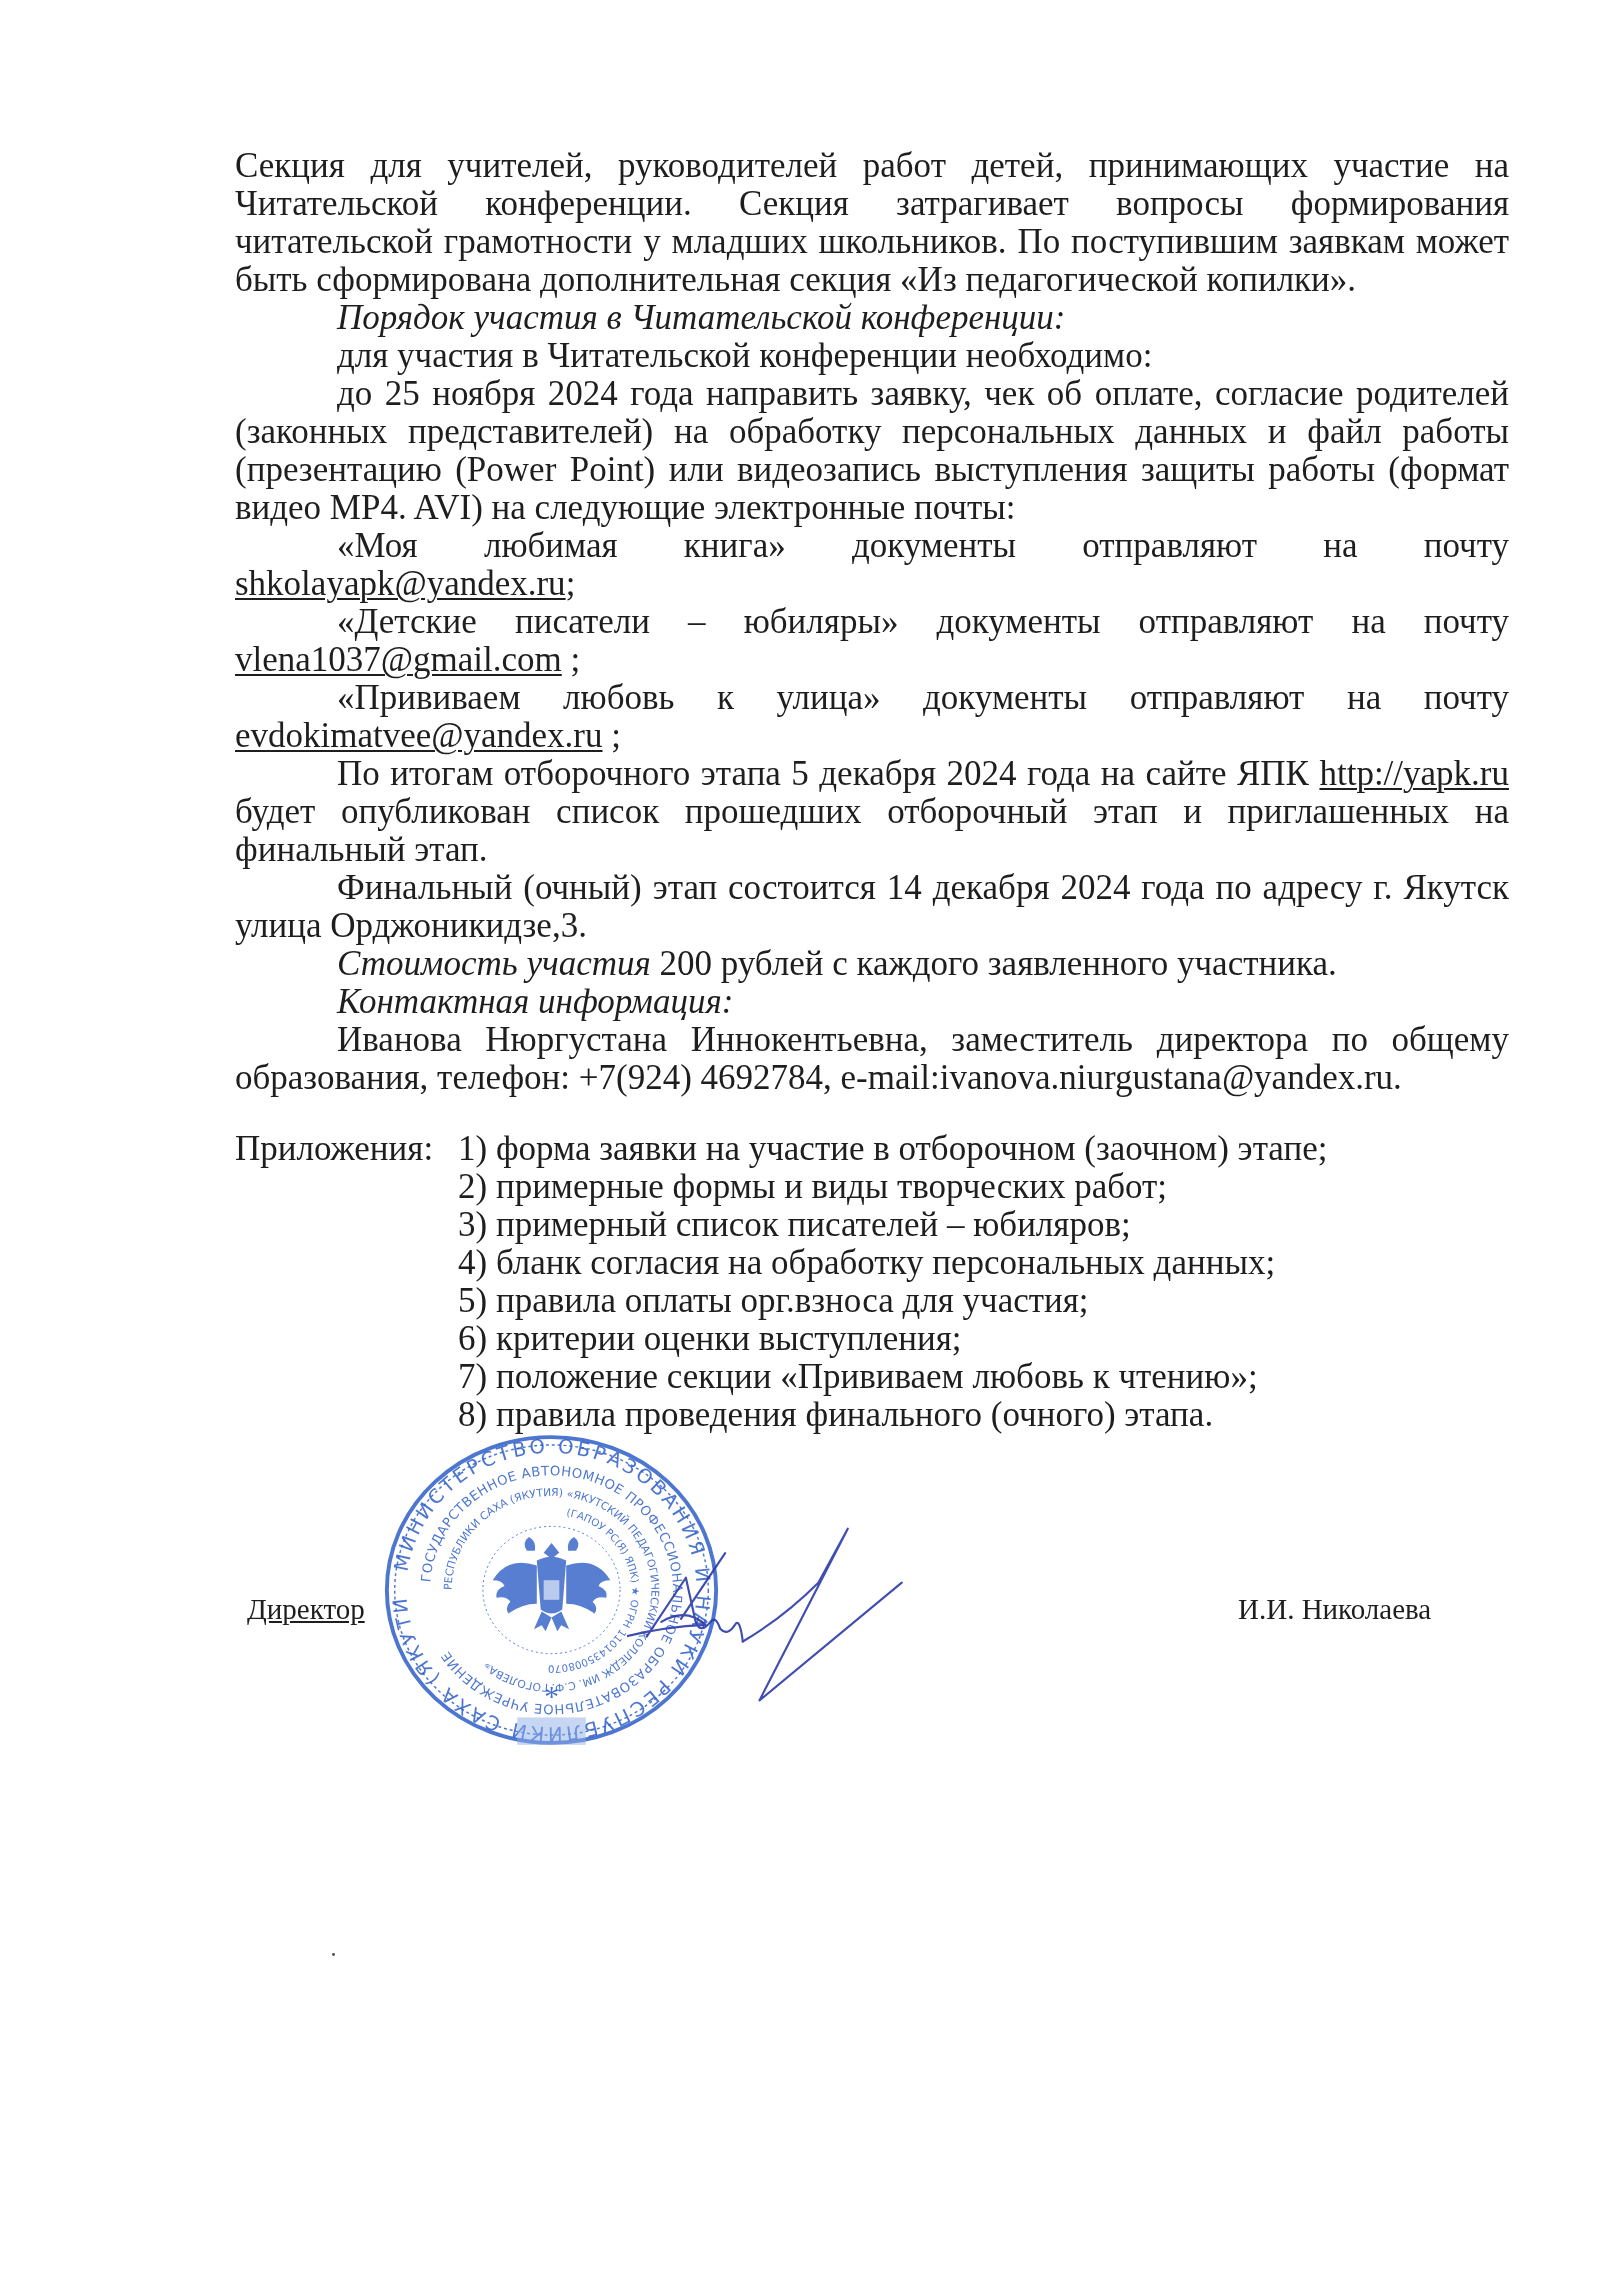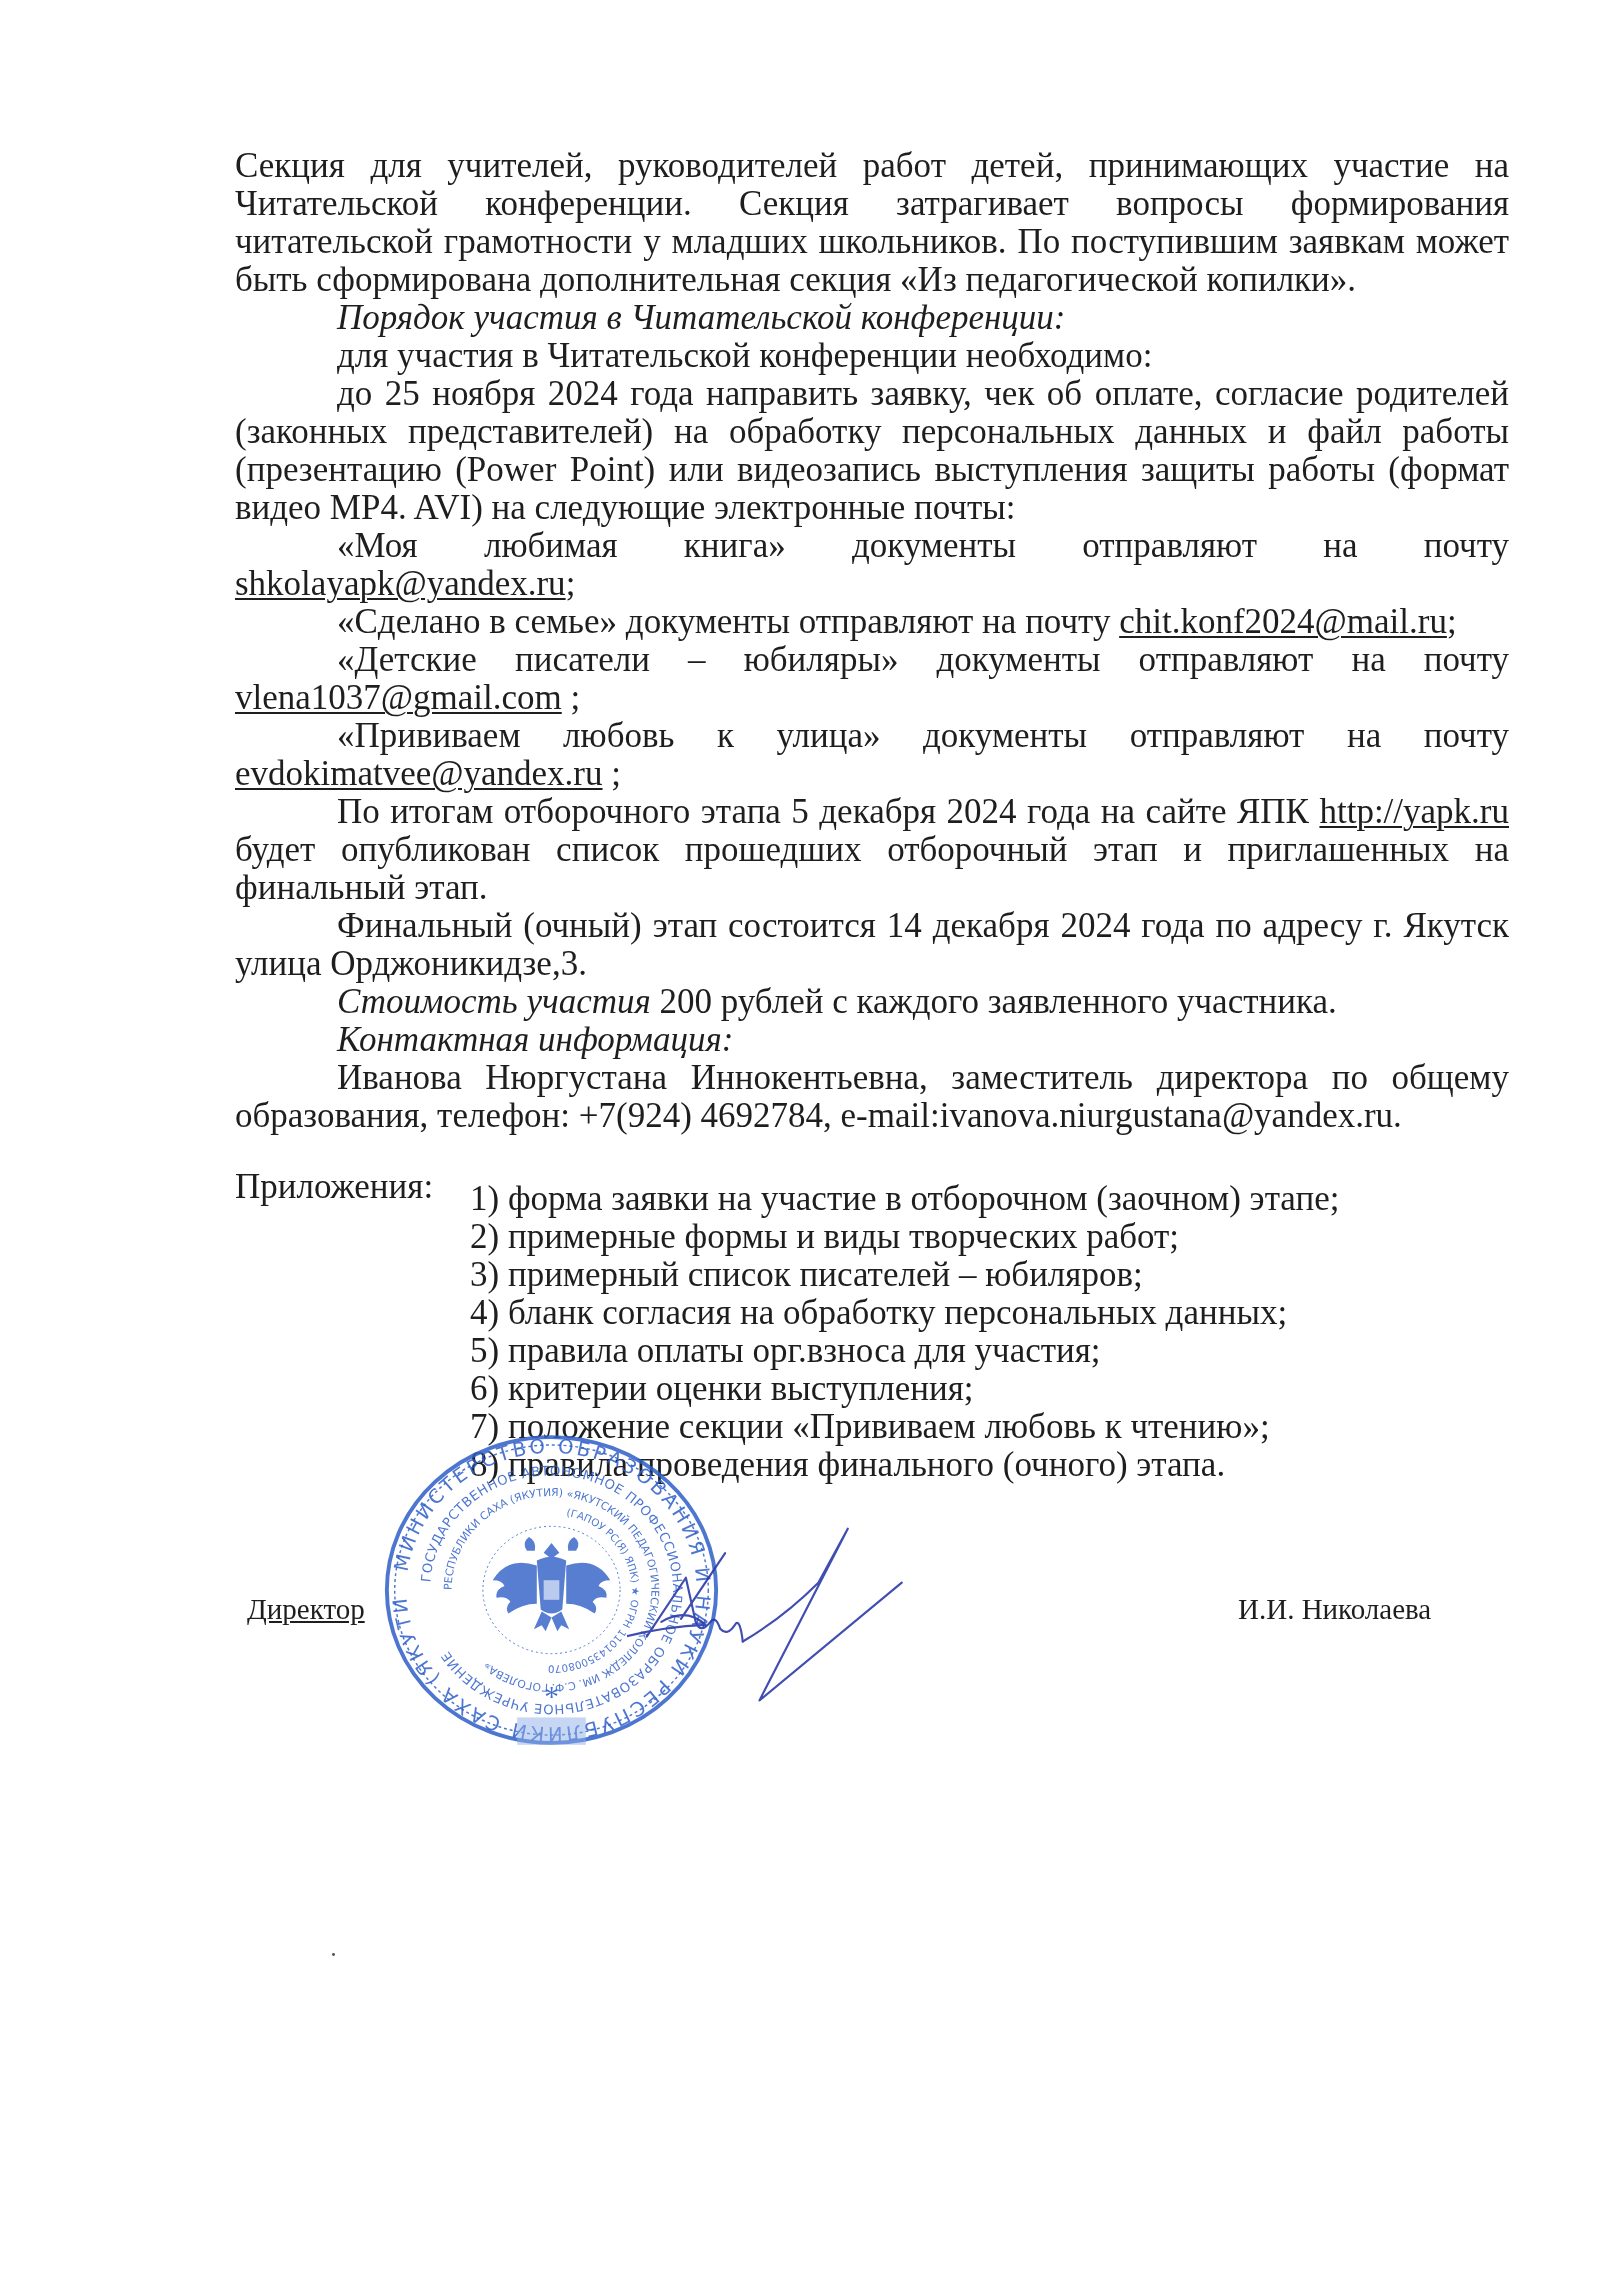--- a/index.html
+++ b/index.html
@@ -39,21 +39,21 @@
     .spacer { height: 27.4px; }
     .apps {
       display: flex;
       margin-top: 5.9px;
     }
     .apps-label {
       width: 223px;
       flex: none;
     }
     .apps-list {
-      margin: 12px;
+      margin: 0;
       padding: 0;
       list-style: none;
     }
     .apps-list li { margin: 0; }
 
     .sign-row {
       position: absolute;
       top: 1593px;
       left: 0;
       width: 1621px;
@@ -100,21 +100,20 @@
 
 <div class="page">
 
   <p class="p">Секция для учителей, руководителей работ детей, принимающих участие на Читательской конференции. Секция затрагивает вопросы формирования читательской грамотности у младших школьников. По поступившим заявкам может быть сформирована дополнительная секция  «Из педагогической копилки».</p>
 
   <p class="p indent it">Порядок участия в Читательской конференции:</p>
   <p class="p indent">для участия в Читательской конференции необходимо:</p>
   <p class="p indent">до 25 ноября 2024 года направить заявку, чек об оплате, согласие родителей (законных представителей) на обработку персональных данных и файл работы (презентацию (Power Point) или видеозапись выступления защиты работы (формат видео MP4. AVI)  на следующие электронные почты:</p>
 
   <p class="p indent"><span>«Моя любимая книга» документы отправляют на почту  </span><a class="link">shkolayapk@yandex.ru</a><span>;</span></p>
-  <p class="p indent"><span>«Сделано в семье» документы отправляют на почту </span><a class="link">chit.konf2024@mail.ru</a><span>;</span></p>
   <p class="p indent" style="text-align-last:left"><span>«Детские писатели – юбиляры» документы отправляют на почту </span><a class="link">vlena1037@gmail.com</a><span> ;</span></p>
   <p class="p indent"><span>«Прививаем любовь к улица» документы отправляют на почту </span><a class="link">evdokimatvee@yandex.ru</a><span> ;</span></p>
 
   <p class="p indent"><span>По итогам отборочного этапа 5 декабря 2024 года на сайте ЯПК  </span><a class="link">http://yapk.ru</a><span> будет опубликован список прошедших отборочный этап и приглашенных на финальный этап.</span></p>
 
   <p class="p indent">Финальный (очный) этап состоится 14 декабря 2024 года по адресу г. Якутск улица Орджоникидзе,3.</p>
 
   <p class="p indent"><span class="it">Стоимость участия</span><span> 200 рублей с каждого заявленного участника.</span></p>
 
 

